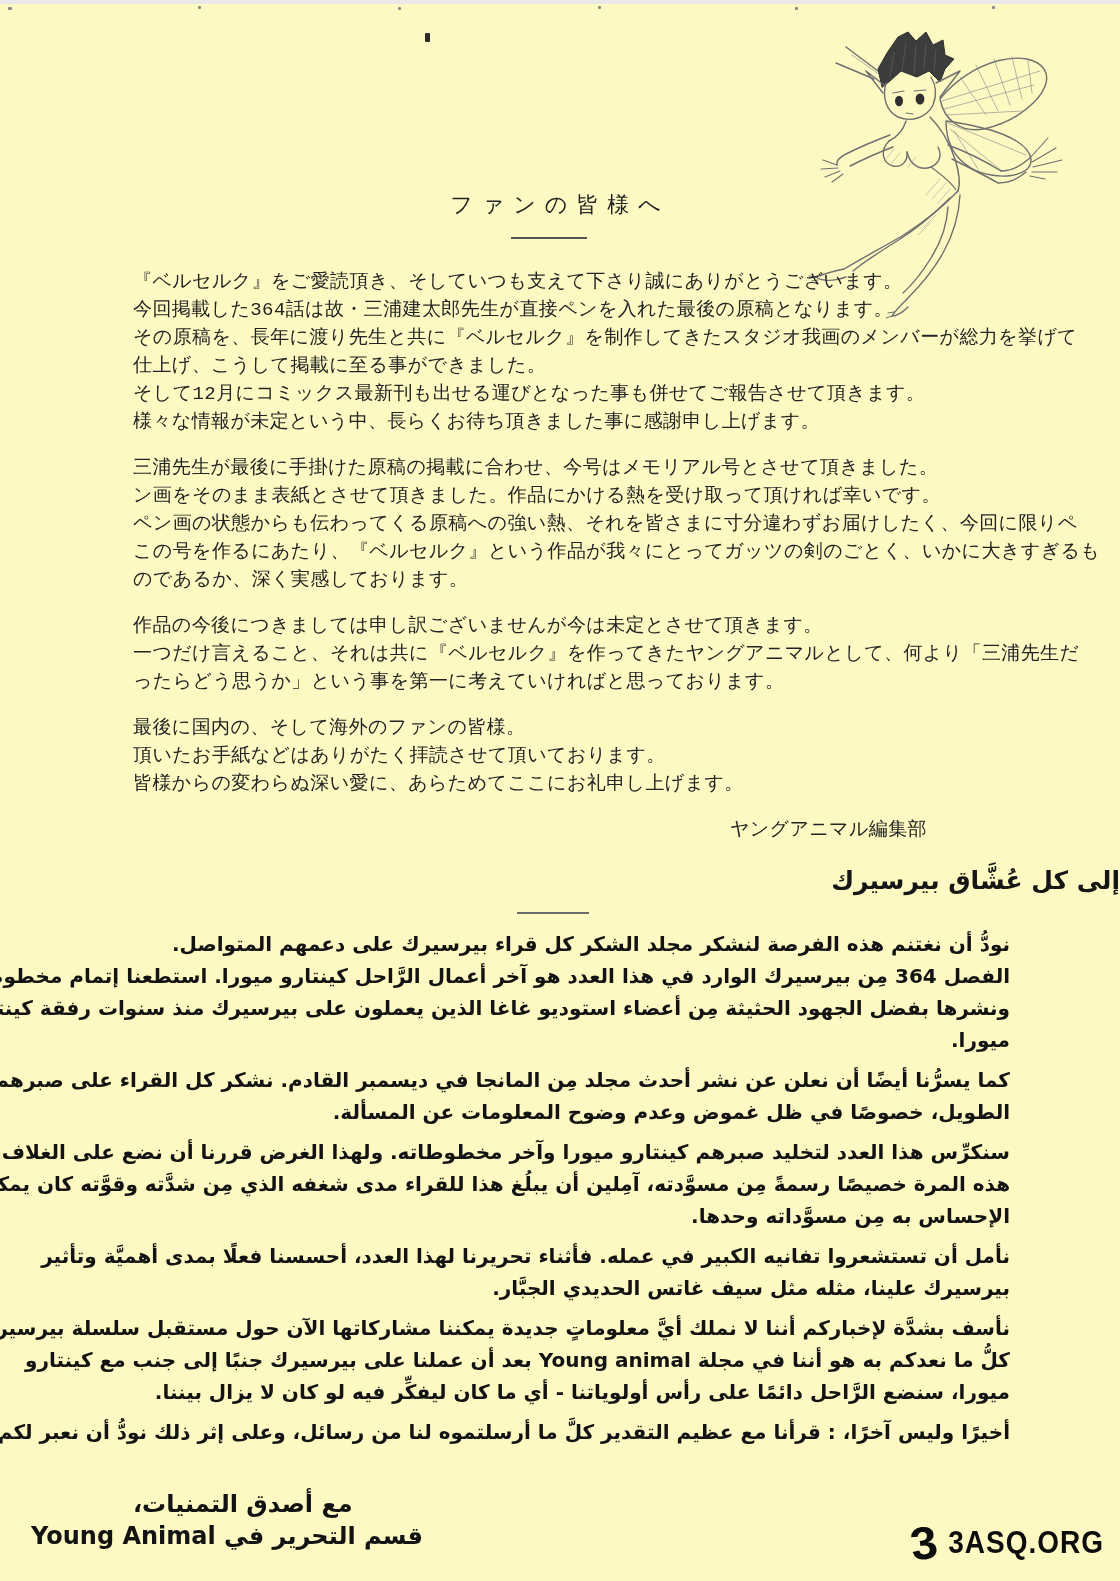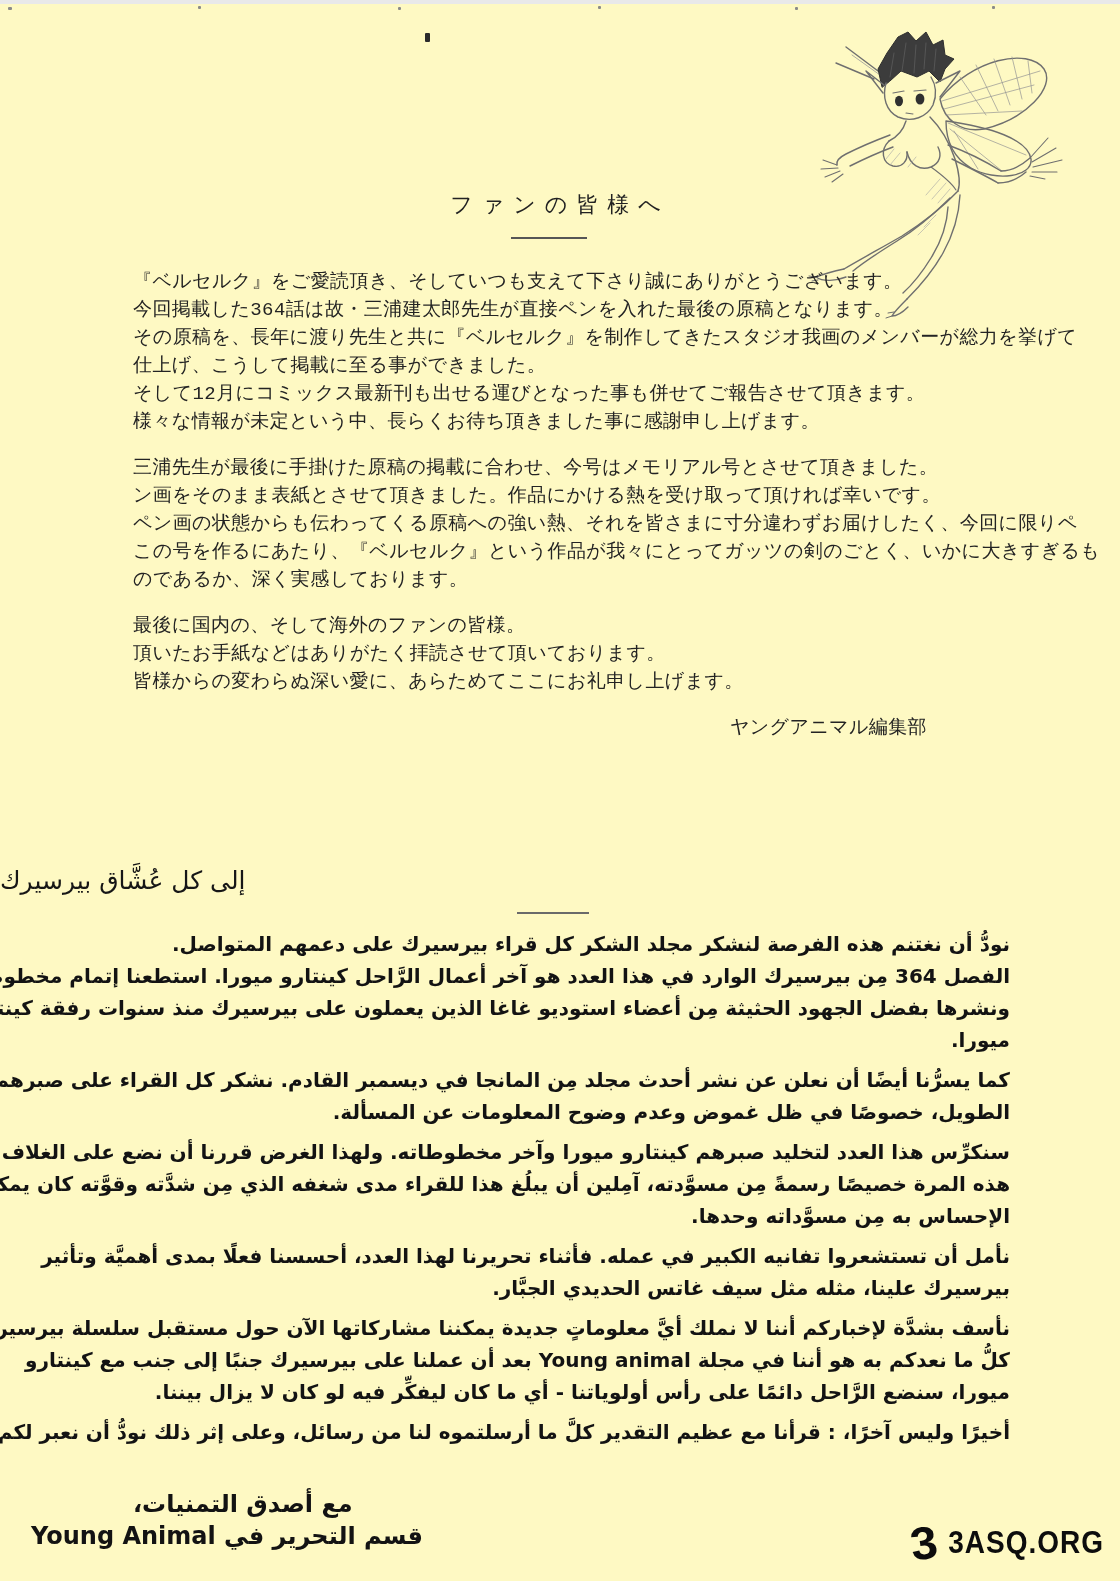--- a/index.html
+++ b/index.html
@@ -27,23 +27,23 @@
     position:absolute;left:133px;top:264px;width:860px;
     font-size:19px;line-height:28px;letter-spacing:0.4px;color:#232323;
   }
   .ja-para{margin:0 0 18px 0;}
   .ja-line{white-space:nowrap;font-family:Liberation Mono, monospace;}
   .ja-sign{text-align:right;padding-right:66px;}
 
   
   .ar-title{
     position:absolute;top:862px;left:0;width:100%;
-    text-align:left;direction:rtl;
+    text-align:right;direction:rtl;
     font-family:"DejaVu Sans", sans-serif;
-    font-weight:400;font-size:25px;color:#161616;
+    font-weight:700;font-size:25px;color:#161616;
   }
   .ar-body{
     position:absolute;left:110px;top:924px;width:900px;
     direction:rtl;text-align:right;
     font-family:"DejaVu Sans", sans-serif;
     font-weight:700;font-size:20px;line-height:32px;color:#131313;
   }
   .ar-para{margin:0 0 8px 0;}
   .ar-line{white-space:nowrap;}
   .ar-closing{
@@ -161,20 +161,25 @@
       <div class="ja-line">様々な情報が未定という中、長らくお待ち頂きました事に感謝申し上げます。</div>
     </div>
     <div class="ja-para">
       <div class="ja-line">三浦先生が最後に手掛けた原稿の掲載に合わせ、今号はメモリアル号とさせて頂きました。</div>
       <div class="ja-line">ン画をそのまま表紙とさせて頂きました。作品にかける熱を受け取って頂ければ幸いです。</div>
       <div class="ja-line">ペン画の状態からも伝わってくる原稿への強い熱、それを皆さまに寸分違わずお届けしたく、今回に限りペ</div>
       <div class="ja-line">この号を作るにあたり、『ベルセルク』という作品が我々にとってガッツの剣のごとく、いかに大きすぎるも</div>
       <div class="ja-line">のであるか、深く実感しております。</div>
     </div>
     <div class="ja-para">
+      <div class="ja-line">作品の今後につきましては申し訳ございませんが今は未定とさせて頂きます。</div>
+      <div class="ja-line">一つだけ言えること、それは共に『ベルセルク』を作ってきたヤングアニマルとして、何より「三浦先生だ</div>
+      <div class="ja-line">ったらどう思うか」という事を第一に考えていければと思っております。</div>
+    </div>
+    <div class="ja-para">
       <div class="ja-line">最後に国内の、そして海外のファンの皆様。</div>
       <div class="ja-line">頂いたお手紙などはありがたく拝読させて頂いております。</div>
       <div class="ja-line">皆様からの変わらぬ深い愛に、あらためてここにお礼申し上げます。</div>
     </div>
     <div class="ja-line ja-sign">ヤングアニマル編集部</div>
   </div>
 
   <div class="ar-title">إلى كل عُشَّاق بيرسيرك</div>
   <div class="rule" style="left:517px;top:908px;width:72px;background:#6a6a6a;"></div>
 

